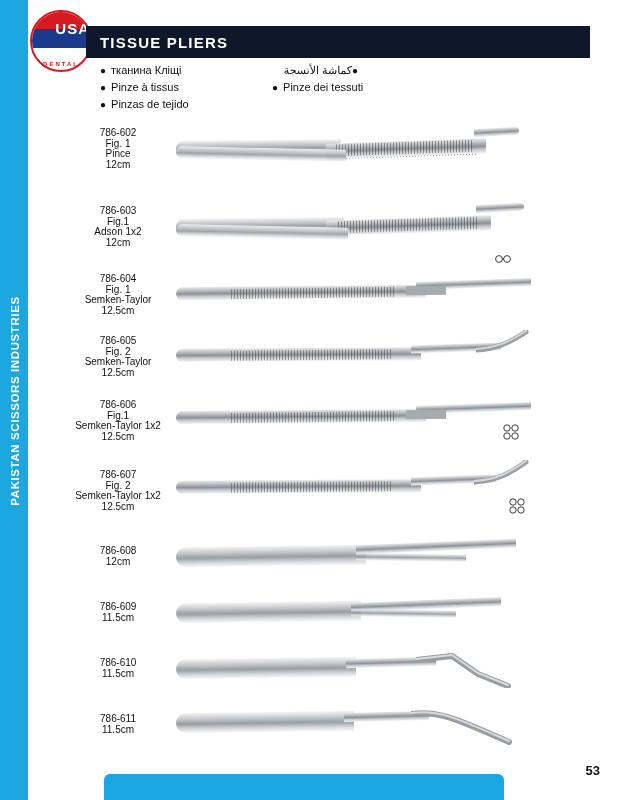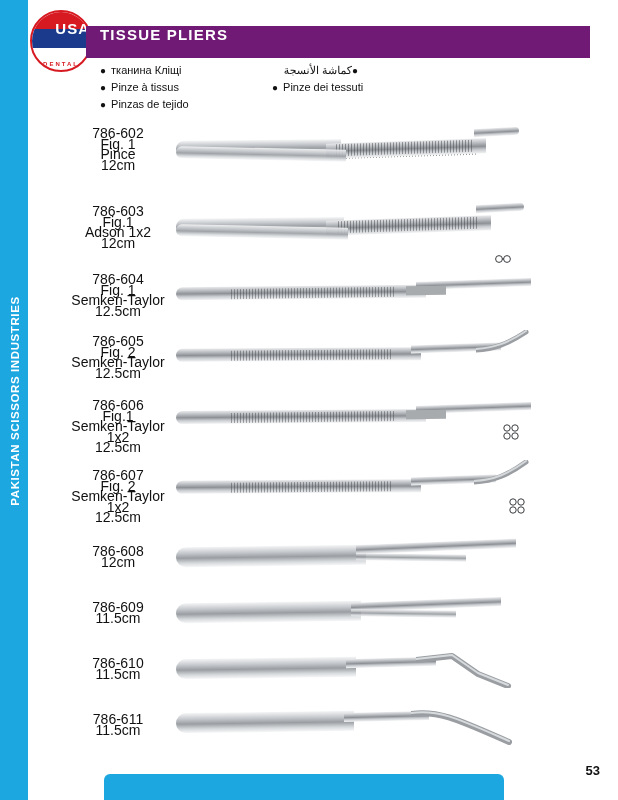--- a/index.html
+++ b/index.html
@@ -45,22 +45,23 @@
     white-space: nowrap;
   }
 
   
   .header-band {
     position: absolute;
     left: 86px;
     top: 26px;
     width: 504px;
     height: 32px;
-    background: #701a75;
+    background: #0f172a;
     display: flex;
+    align-items: center;
   }
   .header-title {
     color: #ffffff;
     font-size: 15px;
     font-weight: bold;
     letter-spacing: 1.2px;
     padding-left: 14px;
   }
   
   .logo {
@@ -140,21 +141,21 @@
   }
   .prod-row {
     position: relative;
     width: 100%;
   }
   .prod-label {
     position: absolute;
     left: 66px;
     width: 104px;
     text-align: center;
-    font-size: 14px;
+    font-size: 10px;
     color: #111;
     line-height: 10.5px;
   }
   .prod-img {
     position: absolute;
     left: 176px;
   }
 
   
   .tw {

